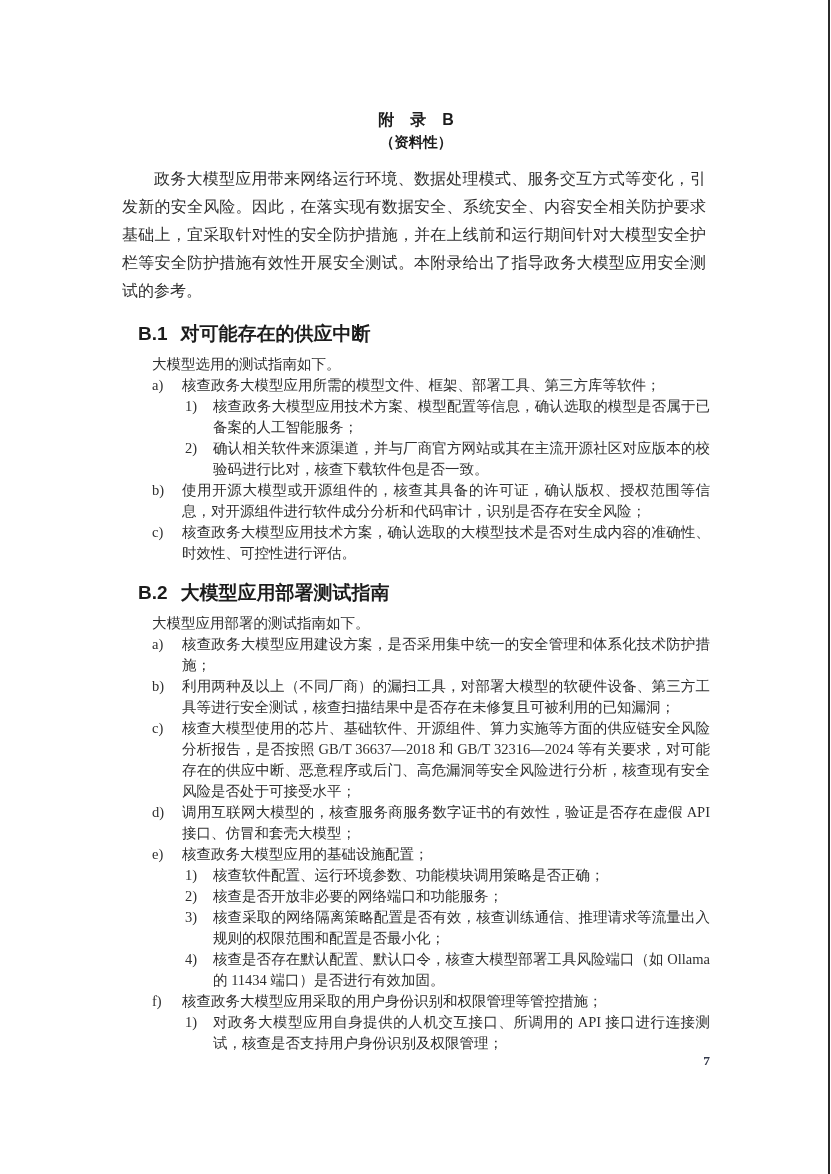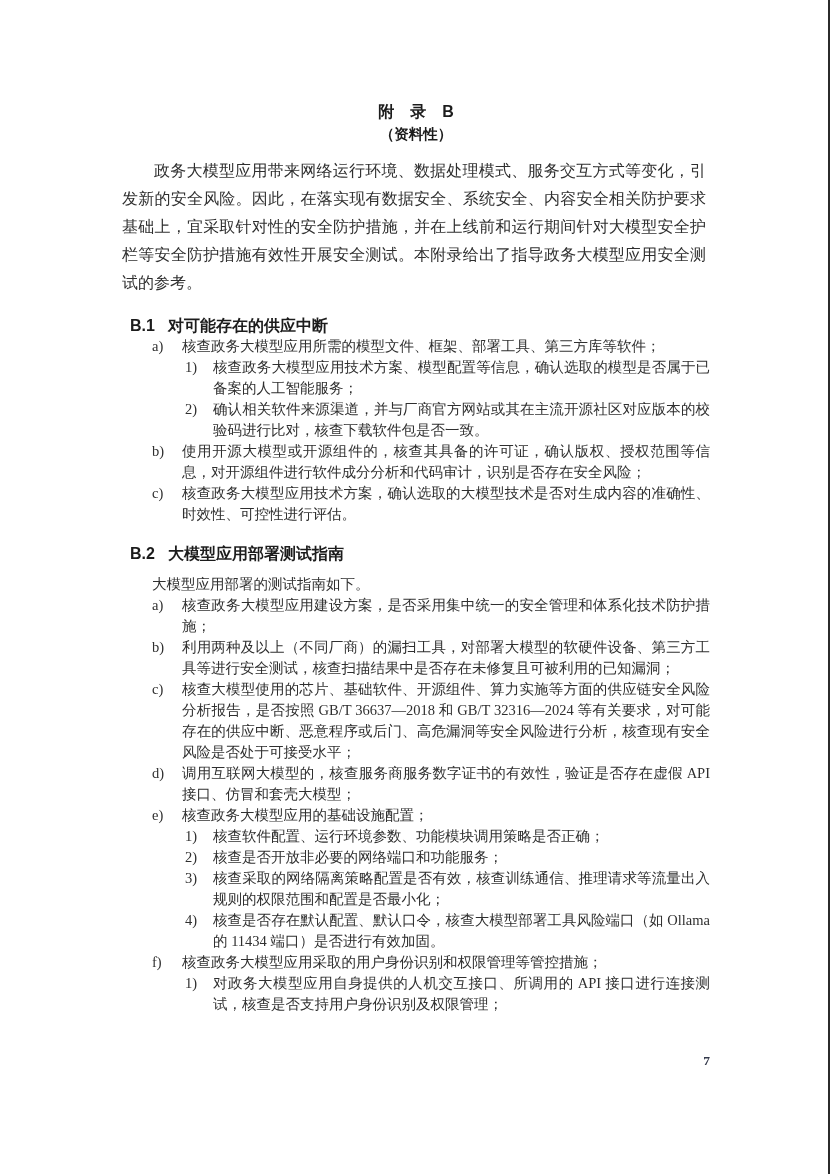--- a/index.html
+++ b/index.html
@@ -19,21 +19,21 @@
     position: absolute;
     top: 0;
     left: 828px;
     width: 2px;
     height: 1174px;
     background: #2b2b2b;
   }
   .content {
     position: absolute;
     left: 122px;
-    top: 100px;
+    top: 108px;
     width: 588px;
   }
   .title-block {
     text-align: center;
     font-family: "Liberation Sans", "DejaVu Sans", sans-serif;
     font-weight: bold;
     color: #1c1c1c;
   }
   .appendix-label {
     font-size: 16px;
@@ -48,23 +48,23 @@
     line-height: 23px;
   }
   .intro {
     margin: 11px 4px 0 0;
     font-size: 16px;
     line-height: 28px;
     text-align: justify;
     text-indent: 2em;
   }
   .sec-head {
-    margin: 18px 0 0 8px;
+    margin: 18px 0 0 16px;
     font-family: "Liberation Sans", "DejaVu Sans", sans-serif;
-    font-size: 16px;
+    font-size: 19px;
     font-weight: bold;
     color: #1c1c1c;
     line-height: 21px;
     display: flex;
   }
   .sec-num {
     flex: none;
     margin-right: 13px;
   }
   .lead {
@@ -117,20 +117,21 @@
       <div class="appendix-type">（资料性）</div>
     </div>
 
     <p class="intro">政务大模型应用带来网络运行环境、数据处理模式、服务交互方式等变化，引发新的安全风险。因此，在落实现有数据安全、系统安全、内容安全相关防护要求基础上，宜采取针对性的安全防护措施，并在上线前和运行期间针对大模型安全护栏等安全防护措施有效性开展安全测试。本附录给出了指导政务大模型应用安全测试的参考。</p>
 
     <div class="section">
       <h2 class="sec-head">
         <span class="sec-num">B.1</span>
         <span class="sec-title">对可能存在的供应中断</span>
       </h2>
+      <p class="lead">大模型选用的测试指南如下。</p>
 
       <div class="item">
         <span class="ilabel">a)</span>
         <span class="itext">核查政务大模型应用所需的模型文件、框架、部署工具、第三方库等软件；</span>
       </div>
       <div class="item sub">
         <span class="ilabel">1)</span>
         <span class="itext">核查政务大模型应用技术方案、模型配置等信息，确认选取的模型是否属于已备案的人工智能服务；</span>
       </div>
       <div class="item sub">

